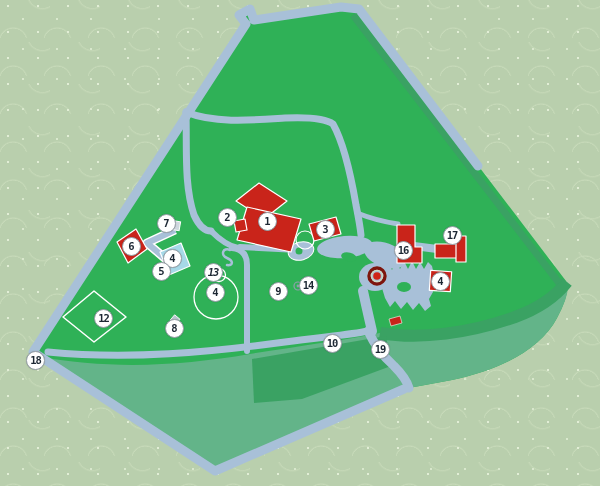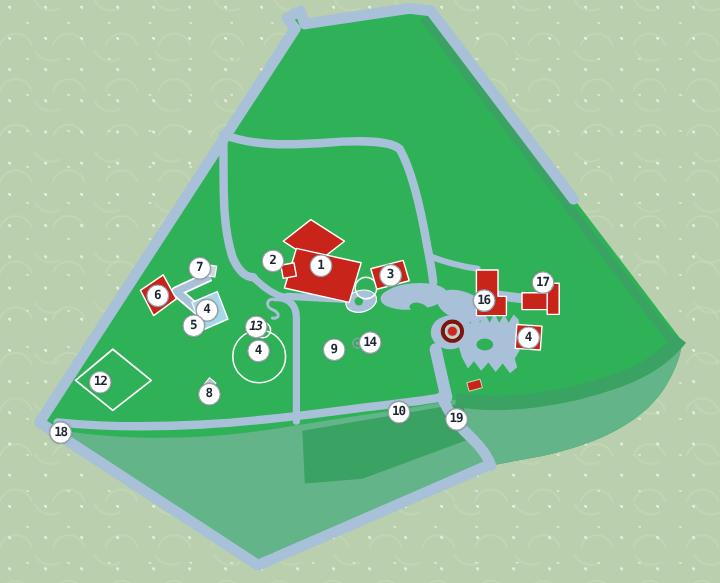--- a/index.html
+++ b/index.html
@@ -120,22 +120,22 @@
       <div class="marker" style="left: 217.5px; top: 207.5px;">2</div>
       <div class="marker" style="left: 315.5px; top: 219.5px;">3</div>
       <div class="marker" style="left: 162.5px; top: 248.5px;">4</div>
       <div class="marker" style="left: 151.5px; top: 261.5px;">5</div>
       <div class="marker" style="left: 121.5px; top: 236.5px;">6</div>
       <div class="marker" style="left: 156.5px; top: 213.5px;">7</div>
       <div class="marker" style="left: 164.5px; top: 318.5px;">8</div>
       <div class="marker" style="left: 268.5px; top: 281.5px;">9</div>
       <div class="marker" style="left: 298.5px; top: 275.5px;">14</div>
       <div class="marker" style="left: 322.5px; top: 333.5px;">10</div>
-      <div class="marker" style="left: 74px; top: 308.5px;">12</div>
+      <div class="marker" style="left: 94px; top: 308.5px;">12</div>
       <div class="marker" style="left: 203.5px; top: 262.5px; font-style: italic;">13</div>
       <div class="marker" style="left: 205.5px; top: 282.5px;">4</div>
       <div class="marker" style="left: 430.5px; top: 271.5px;">4</div>
       <div class="marker" style="left: 393.5px; top: 240.5px;">16</div>
       <div class="marker" style="left: 442.5px; top: 226px;">17</div>
-      <div class="marker" style="left: 41px; top: 350.5px;">18</div>
+      <div class="marker" style="left: 26px; top: 350.5px;">18</div>
       <div class="marker" style="left: 370.5px; top: 340px;">19</div>
     </div>
 </div>
 
 </body></html>

